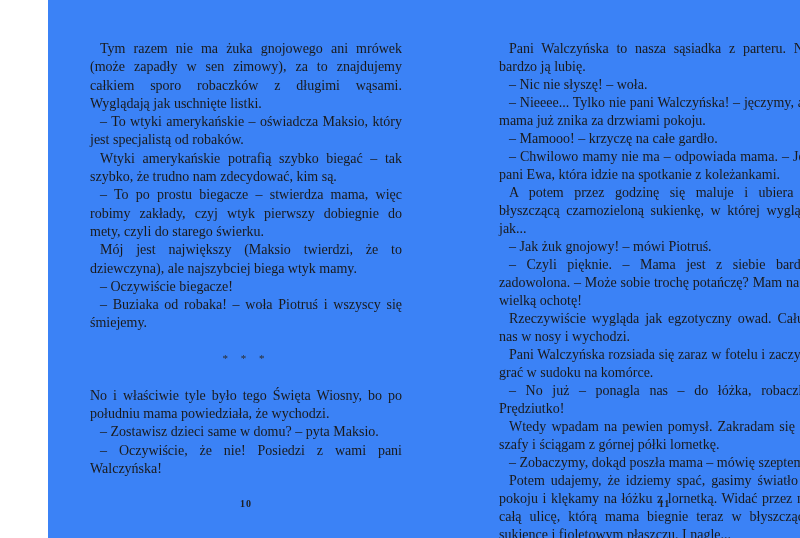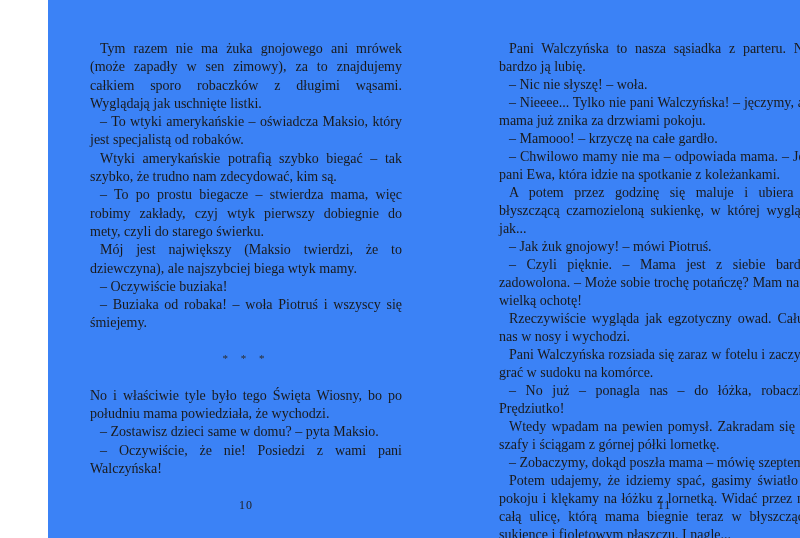--- a/index.html
+++ b/index.html
@@ -45,41 +45,42 @@
     text-indent: 0;
     font-size: 11px;
     letter-spacing: 5px;
     color: #2a2a2a;
     margin: 16px 0 20px 0;
     line-height: 18px;
   }
   .page-number {
     position: absolute;
     top: 498px;
-    font-size: 12px;
+    font-size: 10px;
     letter-spacing: 1px;
     color: #1f1f1f;
     text-align: center;
     font-family: "Liberation Serif", "DejaVu Serif", serif;
+    font-weight: bold;
   }
   .page-number.left  { left: 42px;  width: 312px; }
   .page-number.right { left: 459px; width: 315px; }
 </style>
 </head>
 <body>
 
 <div class="spread">
 
   <div class="page page-left">
       <p class="para">Tym razem nie ma żuka gnojowego ani mrówek (może zapadły w sen zimowy), za to znajdujemy całkiem sporo robaczków z długimi wąsami. Wyglądają jak uschnięte listki.</p>
       <p class="para">– To wtyki amerykańskie – oświadcza Maksio, który jest specjalistą od robaków.</p>
       <p class="para">Wtyki amerykańskie potrafią szybko biegać – tak szybko, że trudno nam zdecydować, kim są.</p>
       <p class="para">– To po prostu biegacze – stwierdza mama, więc robimy zakłady, czyj wtyk pierwszy dobiegnie do mety, czyli do starego świerku.</p>
       <p class="para">Mój jest największy (Maksio twierdzi, że to dziewczyna), ale najszybciej biega wtyk mamy.</p>
-      <p class="para">– Oczywiście buziaka!</p>
+      <p class="para">– Oczywiście biegacze!</p>
       <p class="para">– Buziaka od robaka! – woła Piotruś i wszyscy się śmiejemy.</p>
       <p class="separator">* * *</p>
       <p class="para noindent">No i właściwie tyle było tego Święta Wiosny, bo po południu mama powiedziała, że wychodzi.</p>
       <p class="para">– Zostawisz dzieci same w domu? – pyta Maksio.</p>
       <p class="para">– Oczywiście, że nie! Posiedzi z wami pani Walczyńska!</p>
     </div>
 
   <div class="page page-right">
       <p class="para">Pani Walczyńska to nasza sąsiadka z parteru. Nie bardzo ją lubię.</p>
       <p class="para">– Nic nie słyszę! – woła.</p>

